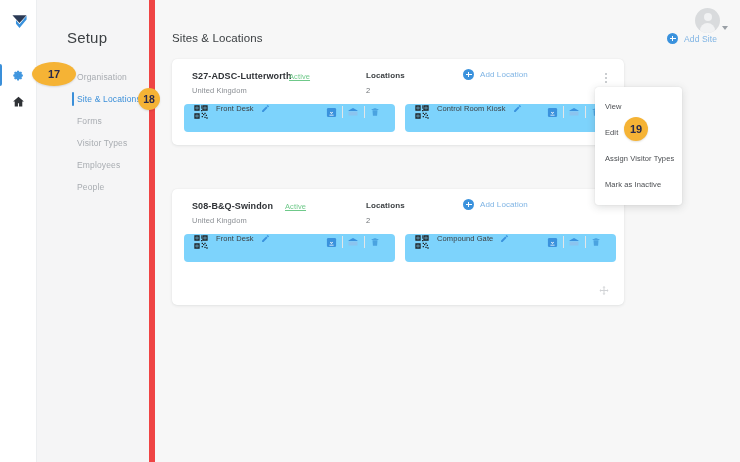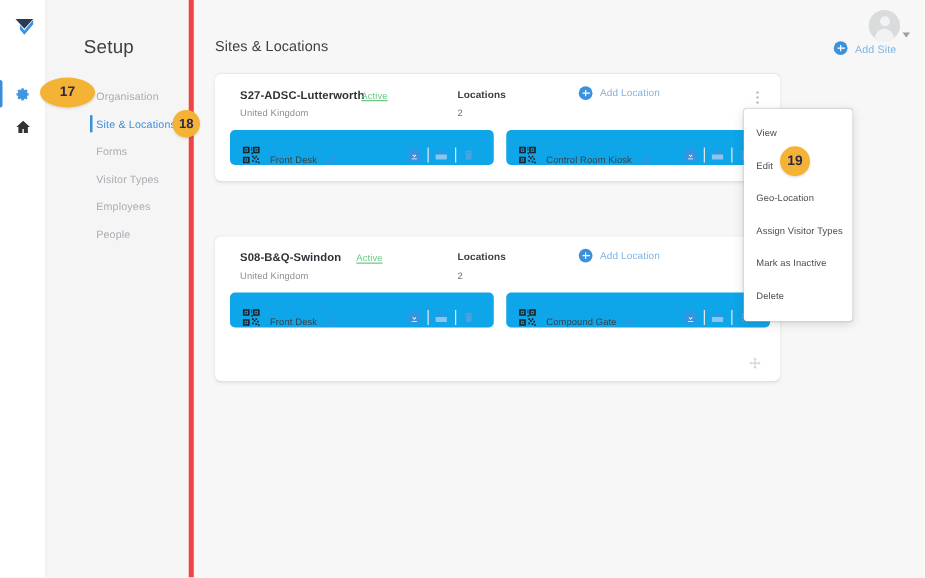--- a/index.html
+++ b/index.html
@@ -26,21 +26,21 @@
   .rail-item.active::before{
     content:""; position:absolute; left:0; top:2px; width:2px; height:22px;
     background:#3a8fd9; border-radius:0 2px 2px 0;
   }
   #rail-gear{ top:62px; }
   #rail-home{ top:88px; }
 
   
   .setup{
     position:absolute; left:37px; top:0; width:118px; height:462px;
-    background:#f5f5f6; border-right:4px solid #ef4444;
+    background:#f5f5f6; border-right:6px solid #ef4444;
   }
   .setup-title{
     position:absolute; left:30px; top:29px;
     font-size:15px; color:#3c4043; font-weight:400; letter-spacing:.2px;
   }
   .nav{ position:absolute; left:0; top:66px; width:118px; }
   .nav-item{
     position:relative; height:22px; line-height:22px;
     padding-left:40px; font-size:8.5px; color:#a8acb1;
     letter-spacing:.15px; white-space:nowrap;
@@ -125,22 +125,22 @@
     display:block; width:2px; height:2px; border-radius:50%;
     background:#b9bdc1;
   }
 
   
   .loc-strip{
     position:absolute; left:12px; right:12px; top:45px; height:28px;
     display:flex; gap:10px;
   }
   .loc-chip{
-    flex:0 0 auto; height:28px; background:#0ea5e9;
-    border-radius:4px; display:flex; align-items:flex-end;
+    flex:0 0 auto; height:28px; background:#7dd3fc;
+    border-radius:4px; display:flex; align-items:flex-start;
     padding:0 9px; gap:7px;
   }
   .loc-chip.w1{ width:211px; }
   .loc-chip.w2{ width:211px; }
   .qr{ width:16px; height:16px; flex:0 0 auto; }
   .loc-name{
     font-size:7.5px; color:#3c4043; white-space:nowrap; letter-spacing:.1px;
   }
   .pencil{ width:9px; height:9px; flex:0 0 auto; }
   .chip-actions{
@@ -413,24 +413,22 @@
     <svg class="drag-handle" viewBox="0 0 24 24">
       <path fill="#9aa0a6" d="M12 2l3 3h-2v5h5V8l3 3-3 3v-2h-5v5h2l-3 3-3-3h2v-5H6v2l-3-3 3-3v2h5V5H9l3-3z"></path>
     </svg>
   </div>
 
 </div>
 
 <div class="menu">
   <div class="menu-item">View</div>
   <div class="menu-item">Edit</div>
-  <div class="menu-item">Geo-Location</div>
   <div class="menu-item">Assign Visitor Types</div>
   <div class="menu-item">Mark as Inactive</div>
-  <div class="menu-item">Delete</div>
 </div>
 
 <div class="avatar-wrap">
   <div class="avatar"></div>
   <div class="caret-down"></div>
 </div>
 
 <div class="badge" id="badge-17">17</div>
 <div class="badge" id="badge-18">18</div>
 <div class="badge" id="badge-19">19</div>

